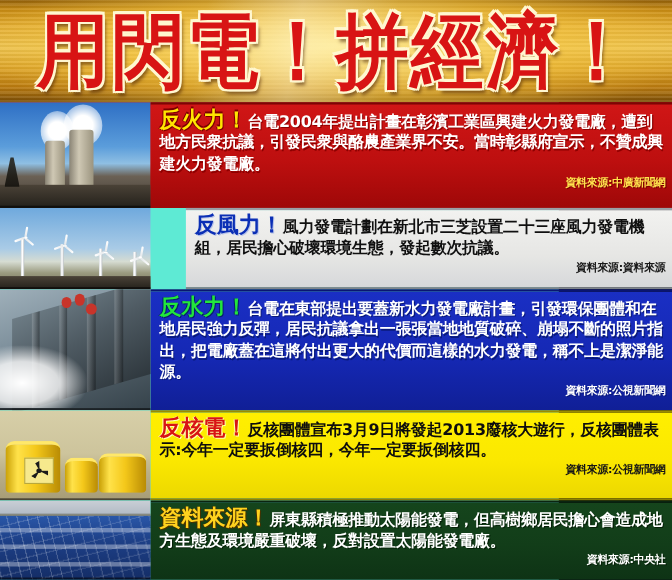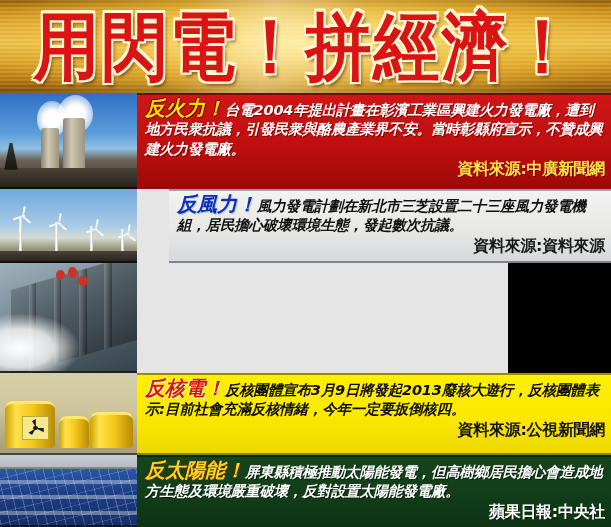--- a/index.html
+++ b/index.html
@@ -2,21 +2,21 @@
 <html><head>
 <meta charset="utf-8">
 <style>
   * { margin:0; padding:0; box-sizing:border-box; }
   html,body { background:#000; }
   body {
     width:611px; height:527px; overflow:hidden;
     font-family:"DejaVu Sans","Liberation Sans",sans-serif;
     position:relative;
   }
-  #page { width:508px; height:527px; position:relative; background:#e5e5e5; }
+  #page { width:508px; height:527px; position:relative; background:#5eead4; }
 
   
   .banner {
     position:absolute; left:0; top:0; width:611px; height:93px;
     background:
       radial-gradient(ellipse 70% 120% at 50% 45%, rgba(255,236,150,.95) 0%, rgba(245,196,62,.55) 45%, rgba(206,140,20,.15) 75%, rgba(0,0,0,0) 100%),
       repeating-linear-gradient(0deg, rgba(255,255,255,.10) 0 2px, rgba(0,0,0,.05) 2px 4px),
       linear-gradient(180deg,#8a5a08 0%,#c98d14 10%,#e8b437 26%,#f3cc58 46%,#e0a92c 66%,#b8780e 85%,#6d4405 100%);
     overflow:hidden;
   }
@@ -47,24 +47,23 @@
   .panel-inner { position:relative; z-index:3; }
 
   .headline {
     font-size:20px; font-weight:bold; line-height:1.05;
     letter-spacing:0px; display:inline; white-space:nowrap;
     transform:scaleY(1.05);
   }
   .body {
     font-size:14.5px; font-weight:bold; line-height:1.33;
     letter-spacing:-0.2px;
-    font-style:italic;
   }
   .src {
-    font-size:16px; font-weight:bold; line-height:1.1;
+    font-size:10px; font-weight:bold; line-height:1.1;
     text-align:right; display:block; margin-top:1px; letter-spacing:-0.3px;
   }
 
   
   .r1 { top:0; height:96px; background:linear-gradient(180deg,#cf1414 0%,#c20f0f 50%,#a60a0a 100%); }
   .r1 .headline { color:#ffe500; text-shadow:1px 1px 0 #7a0000,-1px 0 0 #7a0000,0 -1px 0 #7a0000; }
   .r1 .body { color:#ffffff; text-shadow:1px 1px 0 #8d0000; }
   .r1 .src { color:#ffe34d; text-shadow:1px 1px 0 #7a0000; }
   .r1 .panel { background:linear-gradient(180deg,#d01616 0%,#bd0f0f 55%,#9e0808 100%); border-top:2px solid #7d0505; }
 
@@ -255,20 +254,26 @@
           </div>
           <div class="foam"></div>
           <div class="redbits">
               <i></i>
               <i></i>
               <i></i>
             </div>
         </div>
         <div class="thumb-sep"></div>
       </div>
+      <div class="panel">
+        <div class="panel-inner">
+          <div class="body"><span class="headline">反水力！</span><span>台電在東部提出要蓋新水力發電廠計畫，引發環保團體和在地居民強力反彈，居民抗議拿出一張張當地地質破碎、崩塌不斷的照片指出，把電廠蓋在這將付出更大的代價而這樣的水力發電，稱不上是潔淨能源。</span></div>
+          <span class="src">資料來源:公視新聞網</span>
+        </div>
+      </div>
     </div>
 
     <div class="row r4">
       <div class="thumb">
         <div class="art art-nuke">
           <div class="drum d3"></div>
           <div class="drum d2"></div>
           <div class="drum d1"></div>
           <div class="radlabel">
             <div class="trefoil">
@@ -276,40 +281,40 @@
                 <i></i>
                 <i></i>
                 <b></b>
               </div>
           </div>
         </div>
         <div class="thumb-sep"></div>
       </div>
       <div class="panel">
         <div class="panel-inner">
-          <div class="body"><span class="headline">反核電！</span><span>反核團體宣布3月9日將發起2013廢核大遊行，反核團體表示:目前社會充滿反核情緒，今年一定要扳倒核四。</span></div>
+          <div class="body"><span class="headline">反核電！</span><span>反核團體宣布3月9日將發起2013廢核大遊行，反核團體表示:今年一定要扳倒核四，今年一定要扳倒核四。</span></div>
           <span class="src">資料來源:公視新聞網</span>
         </div>
       </div>
     </div>
 
     <div class="row r5">
       <div class="thumb">
         <div class="art art-solar">
           <div class="horizon"></div>
           <div class="pvfield">
             <div class="pvrow" style="top:18%"></div>
             <div class="pvrow" style="top:44%"></div>
             <div class="pvrow" style="top:72%"></div>
           </div>
         </div>
         <div class="thumb-sep"></div>
       </div>
       <div class="panel">
         <div class="panel-inner">
-          <div class="body"><span class="headline">反太陽能！</span><span>屏東縣積極推動太陽能發電，但高樹鄉居民擔心會造成地方生態及環境嚴重破壞，反對設置太陽能發電廠。</span></div>
-          <span class="src">蘋果日報:中央社</span>
+          <div class="body"><span class="headline">資料來源！</span><span>屏東縣積極推動太陽能發電，但高樹鄉居民擔心會造成地方生態及環境嚴重破壞，反對設置太陽能發電廠。</span></div>
+          <span class="src">資料來源:中央社</span>
         </div>
       </div>
     </div>
 
   </div>
 </div>
 
 </body></html>

